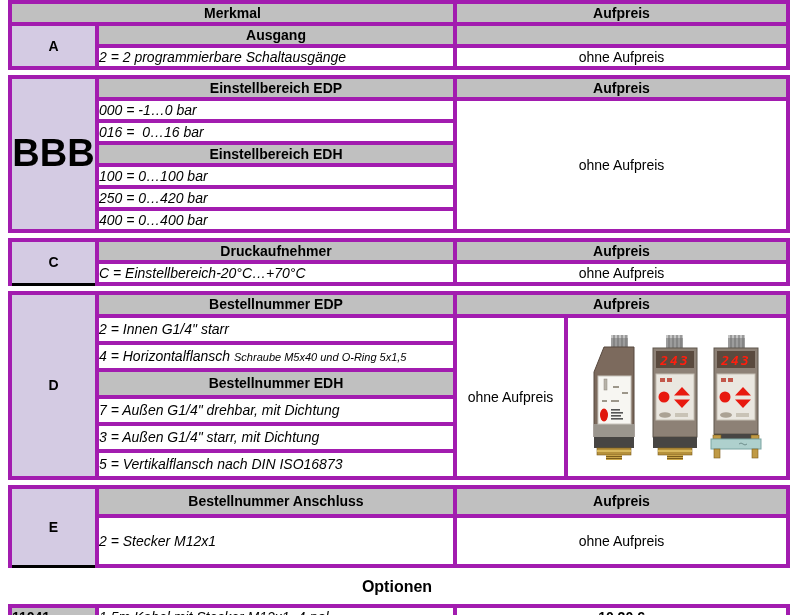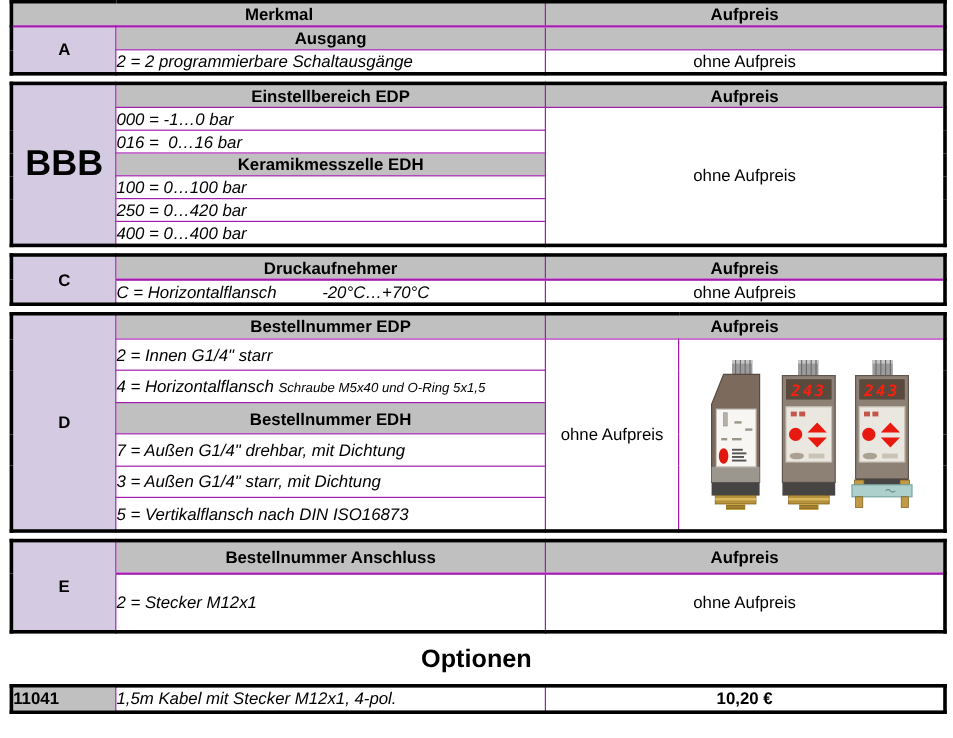--- a/index.html
+++ b/index.html
@@ -1,32 +1,32 @@
 <!DOCTYPE html>
 <html><head>
 <meta charset="utf-8">
 <style>
   html,body{margin:0;padding:0;background:#fff;}
   body{width:794px;height:615px;font-family:"Liberation Sans",sans-serif;color:#000;}
   .page{padding:0 8px;}
   .title{font-size:21px;font-weight:bold;margin:7px 0 9px 92px;}
-  .options-title{font-size:21px;font-weight:bold;text-align:center;margin:10px 0 8px 0;}
+  .options-title{font-size:16px;font-weight:bold;text-align:center;margin:10px 0 8px 0;}
 
   table.spec{border-collapse:collapse;table-layout:fixed;width:778px;border:3px solid #000;margin-bottom:5px;}
-  table.spec td{border:1px solid #a21caf;font-size:14px;padding:0;height:18px;overflow:hidden;vertical-align:middle;line-height:1.15;}
+  table.spec td{border:4px solid #a21caf;font-size:14px;padding:0;height:18px;overflow:hidden;vertical-align:middle;line-height:1.15;}
   td.hdr{background:#C0C0C0;font-weight:bold;text-align:center;}
   td.letter{background:#D4CBE3;font-weight:bold;text-align:center;font-size:30px;}
-  td.letter.sm{font-size:30px;letter-spacing:0px;}
+  td.letter.sm{font-size:38px;letter-spacing:0px;}
   td.lcell{padding-left:4px;white-space:pre;text-align:left;font-style:italic;}
   td.center{text-align:center;}
   tr.hdr-row td{border-bottom-width:2px;}
   td.imgcell{vertical-align:middle;background:#fff;}
   .devices{display:flex;justify-content:center;align-items:flex-end;gap:9px;padding:16px 0;}
   .note{font-size:11px;}
-  .temp{margin-left:38px;}
+  .temp{}
   tr.e-hdr td{height:25px;}
   tr.e-row td{height:46px;}
   tr.opt-row td{height:19px;}
   td.ordernum{background:#C0C0C0;font-weight:bold;text-align:left;padding-left:4px;}
   td.price{font-weight:bold;text-align:center;}
   tr.d-row td{height:19px;}
 </style>
 </head>
 <body>
 
@@ -69,21 +69,21 @@
       <td class="hdr">Aufpreis</td>
     </tr>
     <tr>
       <td class="lcell">000 = -1…0 bar</td>
       <td class="center" rowspan="6">ohne Aufpreis</td>
     </tr>
     <tr>
           <td class="lcell">016 =  0…16 bar</td>
         </tr>
     <tr>
-          <td class="hdr">Keramikmesszelle EDH</td>
+          <td class="hdr">Einstellbereich EDH</td>
         </tr>
     <tr>
           <td class="lcell">100 = 0…100 bar</td>
         </tr>
     <tr>
           <td class="lcell">250 = 0…420 bar</td>
         </tr>
     <tr>
           <td class="lcell">400 = 0…400 bar</td>
         </tr>
@@ -96,21 +96,21 @@
         <col style="width:358px">
         <col style="width:333px">
       </colgroup>
     <tbody>
         <tr class="hdr-row">
       <td class="letter" rowspan="2">C</td>
       <td class="hdr">Druckaufnehmer</td>
       <td class="hdr">Aufpreis</td>
     </tr>
     <tr>
-      <td class="lcell"><span>C = Horizontalflansch</span><span class="temp">-20°C…+70°C</span></td>
+      <td class="lcell"><span>C = Einstellbereich</span><span class="temp">-20°C…+70°C</span></td>
       <td class="center">ohne Aufpreis</td>
     </tr>
   </tbody>
     </table>
 
   <table class="spec">
     <colgroup>
         <col style="width:87px">
         <col style="width:358px">
         <col style="width:111px">

